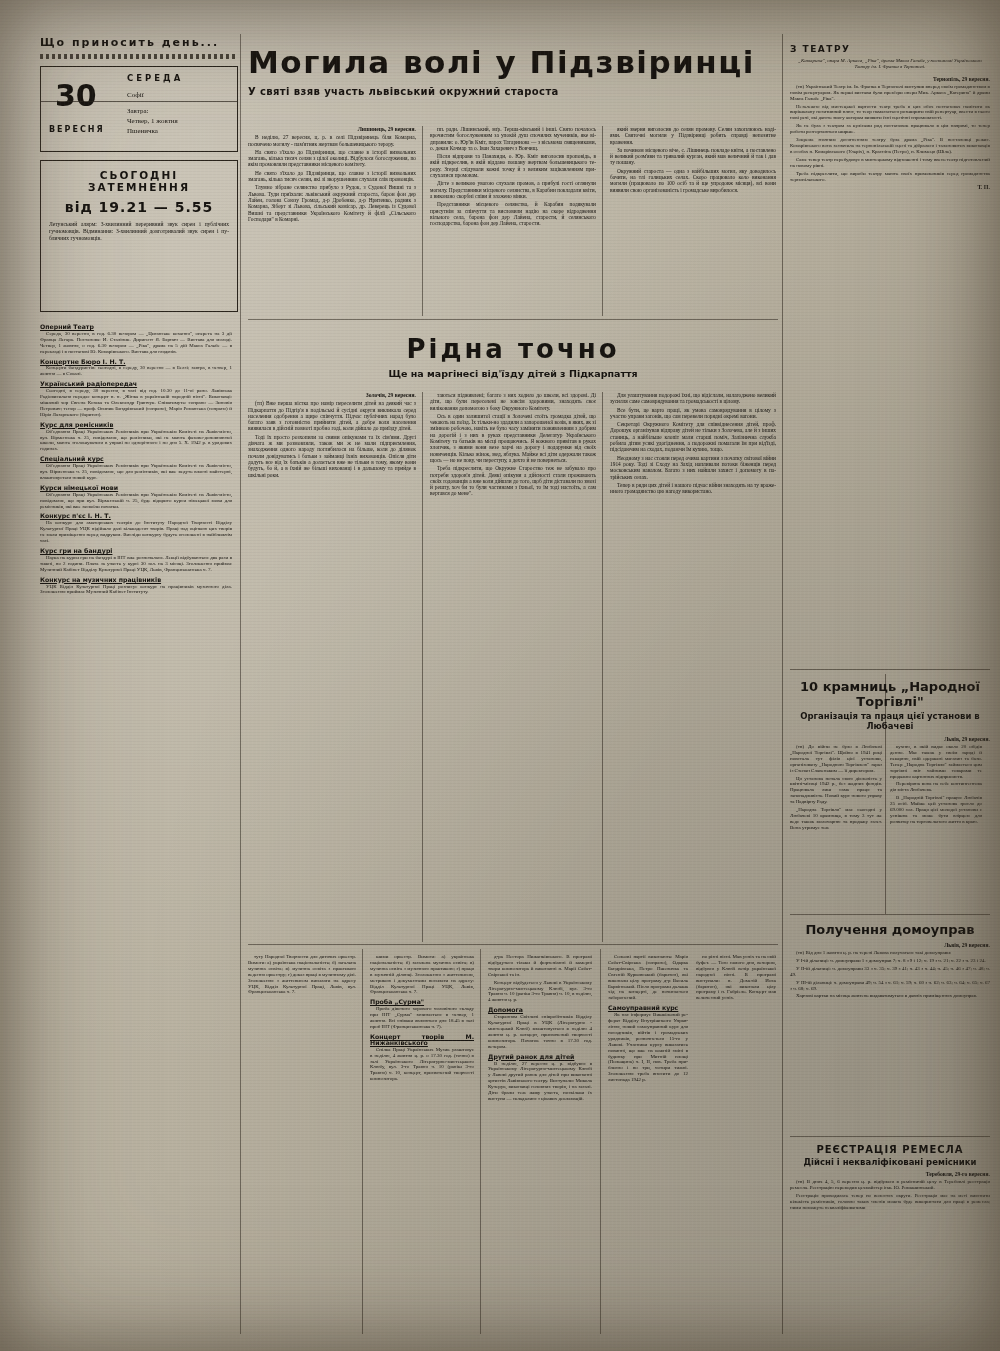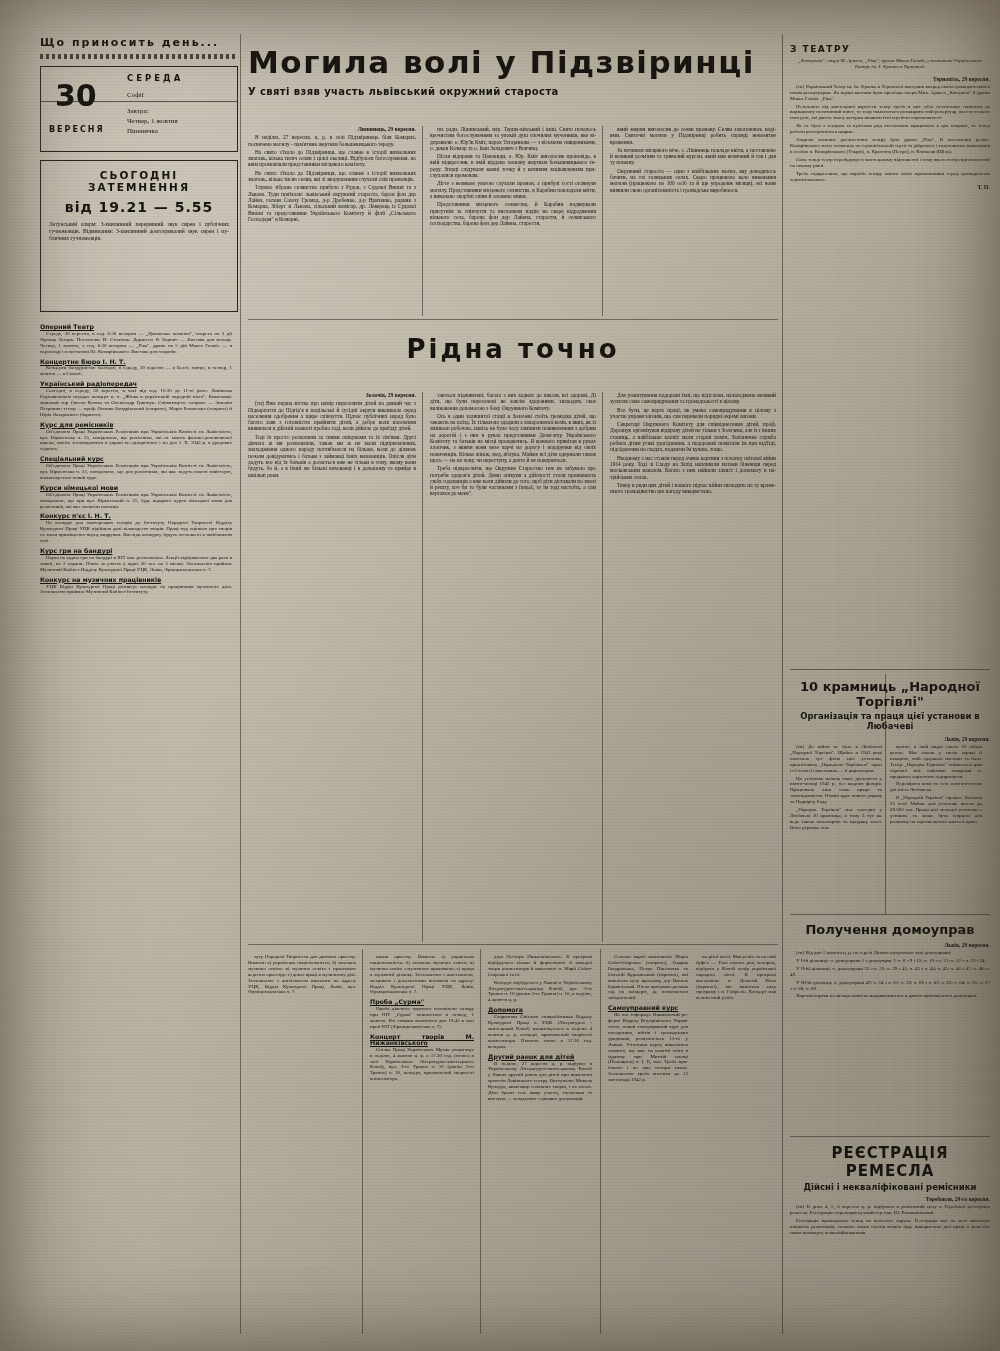--- a/index.html
+++ b/index.html
@@ -102,20 +102,21 @@
       <div class="note">Летунський алярм: 3-хвилин­ний переривний звук сирен і публічних гучномовців. Відминання: 3-хвилинний дов­готривалий звук сирен і пу­бличних гучномовців.</div>
     </div>
 
     <div id="maintitle">
       <div class="h">Могила волі у Підзвіринці</div>
       <div class="sub">У святі взяв участь львівський окружний староста</div>
     </div>
 
     <div id="title2">
       <div class="h">Рідна точно</div>
+      <div class="sub">Ще на маргінесі від'їзду дітей з Підкарпаття</div>
     </div>
 
     <div class="rule vrule" style="left:200px;top:20px;height:1300px;"></div>
     <div class="rule vrule" style="left:742px;top:20px;height:1300px;"></div>
     <div class="rule hrule" style="left:208px;top:305px;width:530px;"></div>
     <div class="rule hrule" style="left:750px;top:655px;width:200px;"></div>
     <div class="rule hrule" style="left:750px;top:900px;width:200px;"></div>
     <div class="rule hrule" style="left:750px;top:1122px;width:200px;"></div>
     <div class="rule hrule" style="left:208px;top:930px;width:530px;"></div>
     <div class="rule vrule" style="left:382px;top:112px;height:190px;"></div>
@@ -203,21 +204,21 @@
       <div class="micro">
         <p>(тп) Від дня 1 жовтня ц. р. на терені Львова получаться такі домо­управи:</p>
         <p>У І-ій дільниці: ч. домоуправи 1 з домоуправ 7; ч. 8 з 9 і 12; ч. 19 з ч. 21; ч. 22 з ч. 23 і 24.</p>
         <p>У ІІ-ій дільниці: ч. домоуправи 33 з ч. 35; ч. 39 з 41; ч. 43 з ч. 44; ч. 45; ч. 46 з 47; ч. 48; ч. 49.</p>
         <p>У ІІІ-ій дільниці: ч. домоуправи 49; ч. 54 з ч. 61; ч. 59; ч. 60 з ч. 62; ч. 63; ч. 64; ч. 65; ч. 67 з ч. 68; ч. 69.</p>
         <p>Харчові картки на місяць жовтень видаватимуться в давніх примі­щеннях домоуправ.</p>
       </div>
     </div>
 
     <div class="col" style="left:750px;top:1130px;width:200px;">
-      <div class="rightH2" style="font-size:15px;letter-spacing:1px;">РЕЄСТРАЦІЯ РЕМЕСЛА</div>
+      <div class="rightH2" style="font-size:10px;letter-spacing:1px;">РЕЄСТРАЦІЯ РЕМЕСЛА</div>
       <div class="rightH3">Дійсні і неквaліфіковані ремісники</div>
       <div class="dateline" style="margin-top:4px;">Теребовля, 29-го вересня.</div>
       <div class="micro">
         <p>(тп) В днях 4, 5, 6 вересня ц. р. відбулася в ремісничій цеху в Те­ребовлі реєстрація ремесла. Реє­страцію переводив цехмайстер інж. Ю. Ромашинський.</p>
         <p>Реє­страція проводилась тепер по во­лостях округи. Реєстрація має на меті вияснити кількість ремісників, головно таких членів можна буде ви­користати для праці в ремесла; ними поможуть неквaліфікованими</p>
       </div>
     </div>
 
     <div class="col micro" style="left:0px;top:306px;width:192px;">
       <div>

